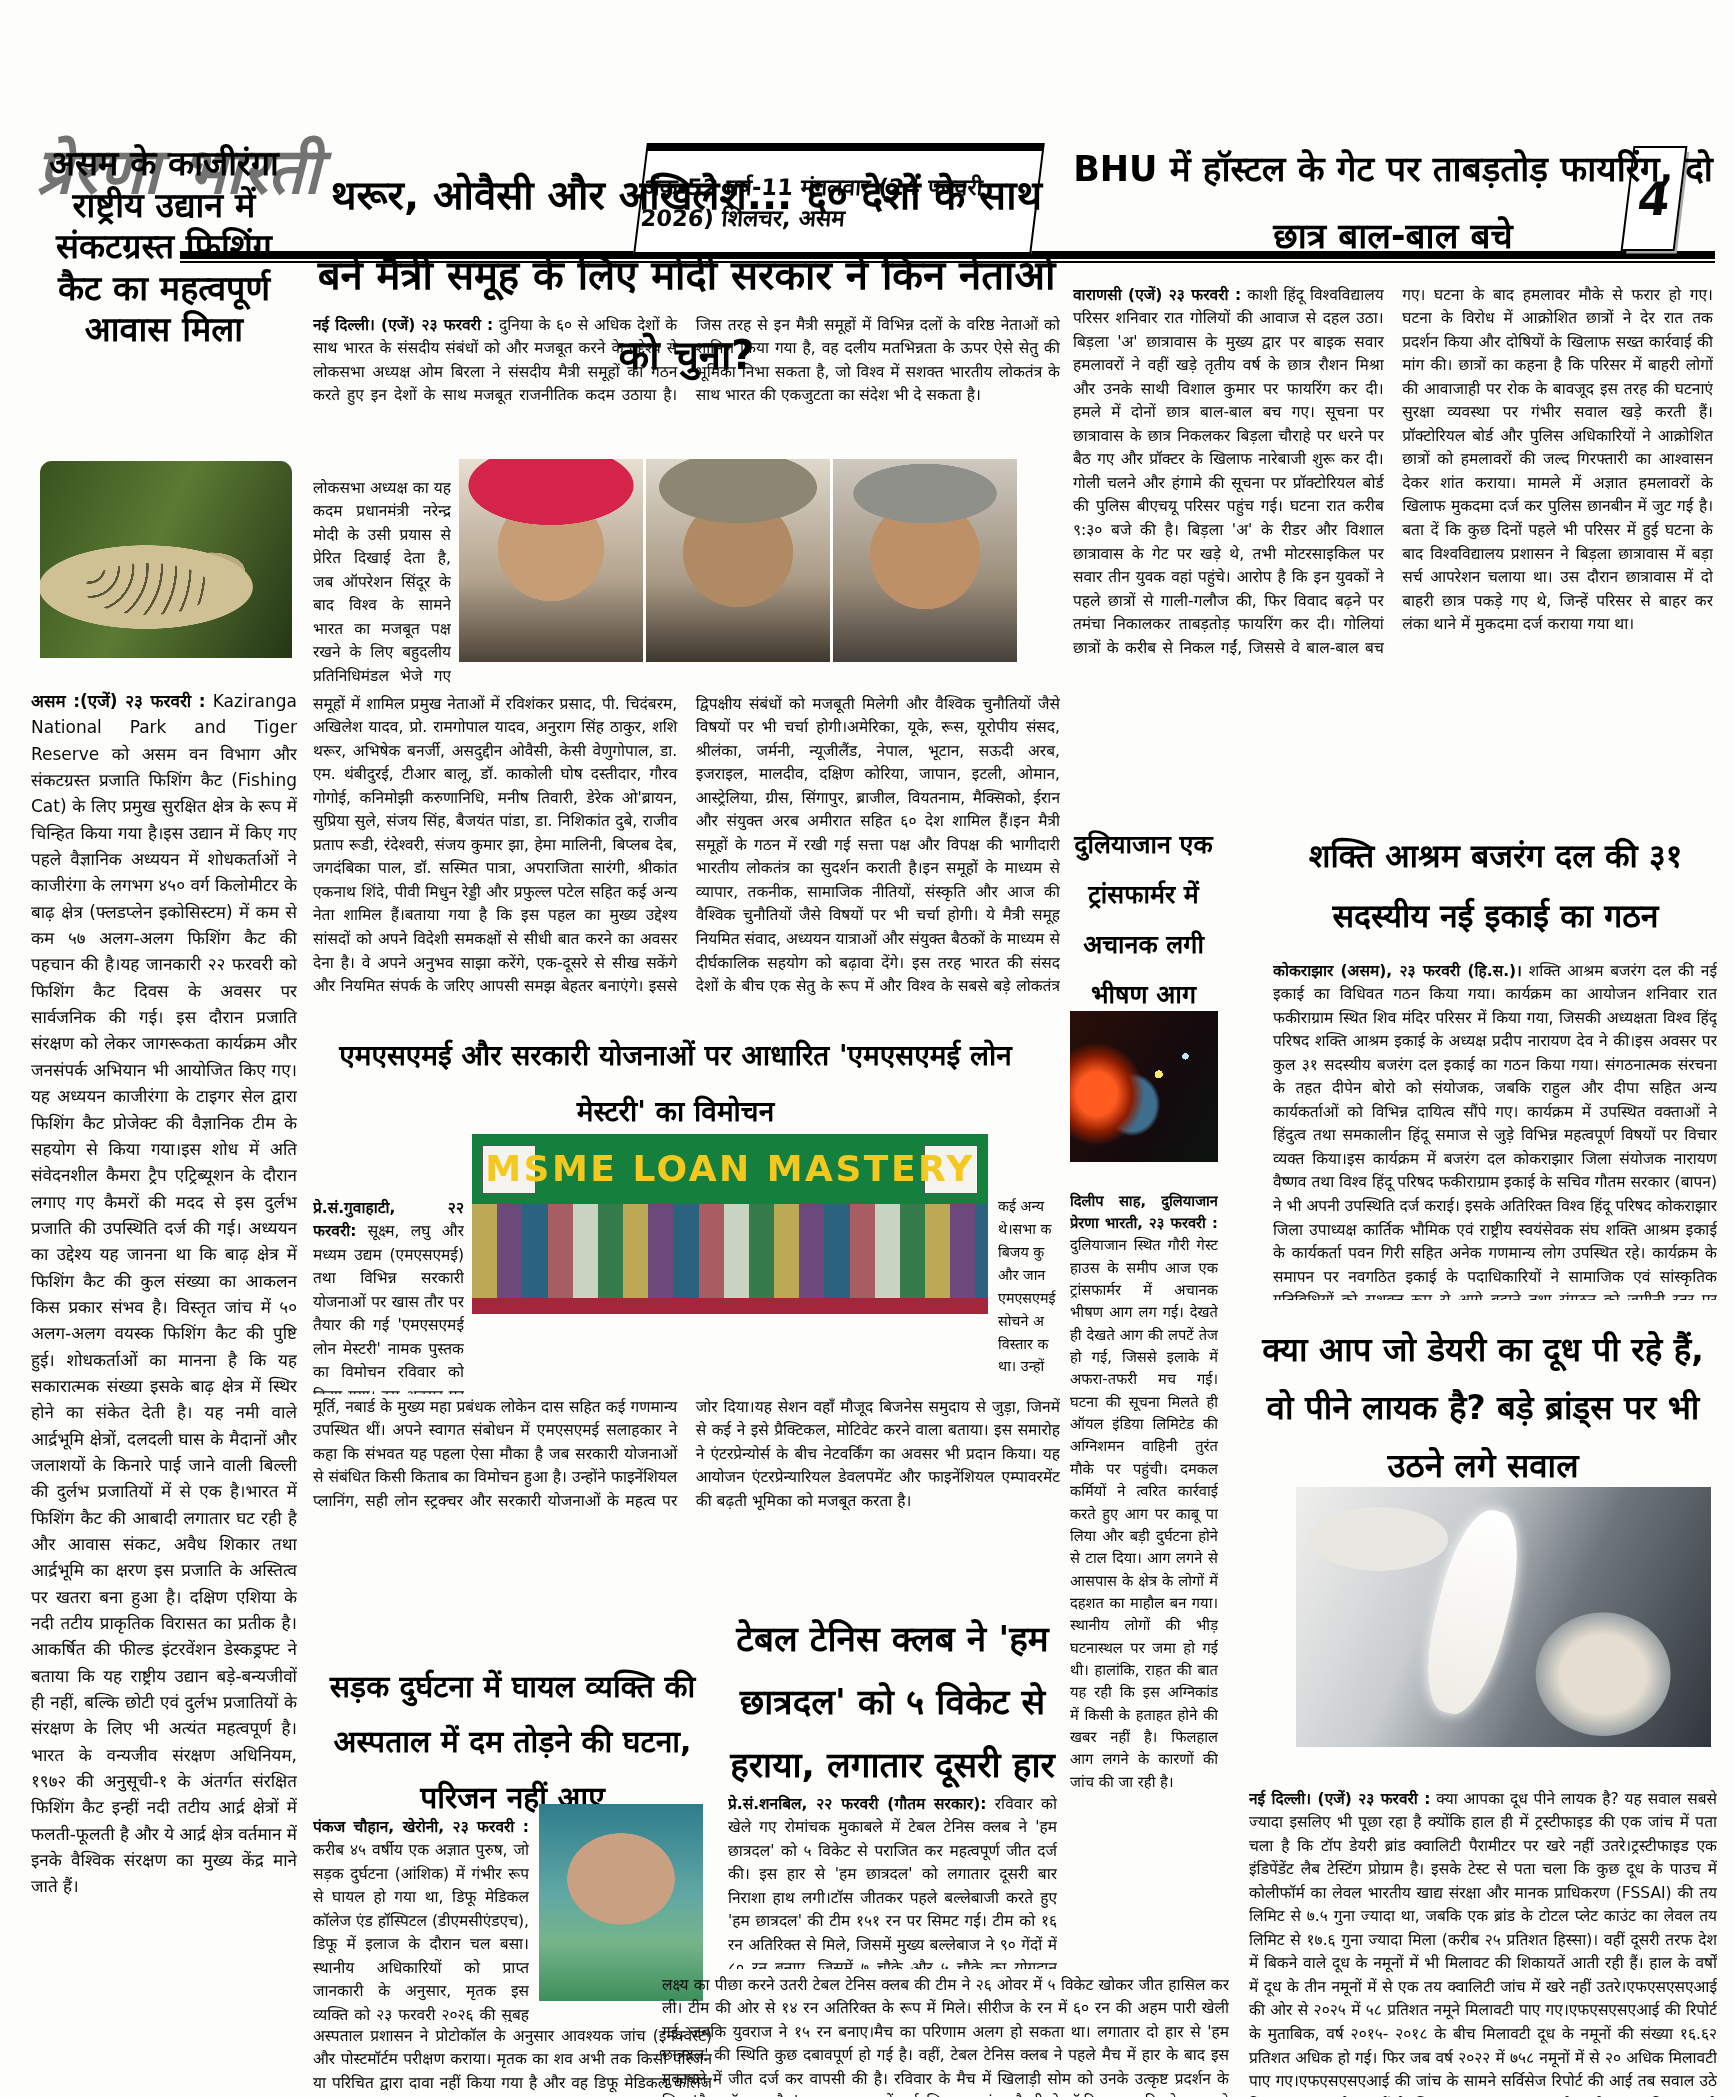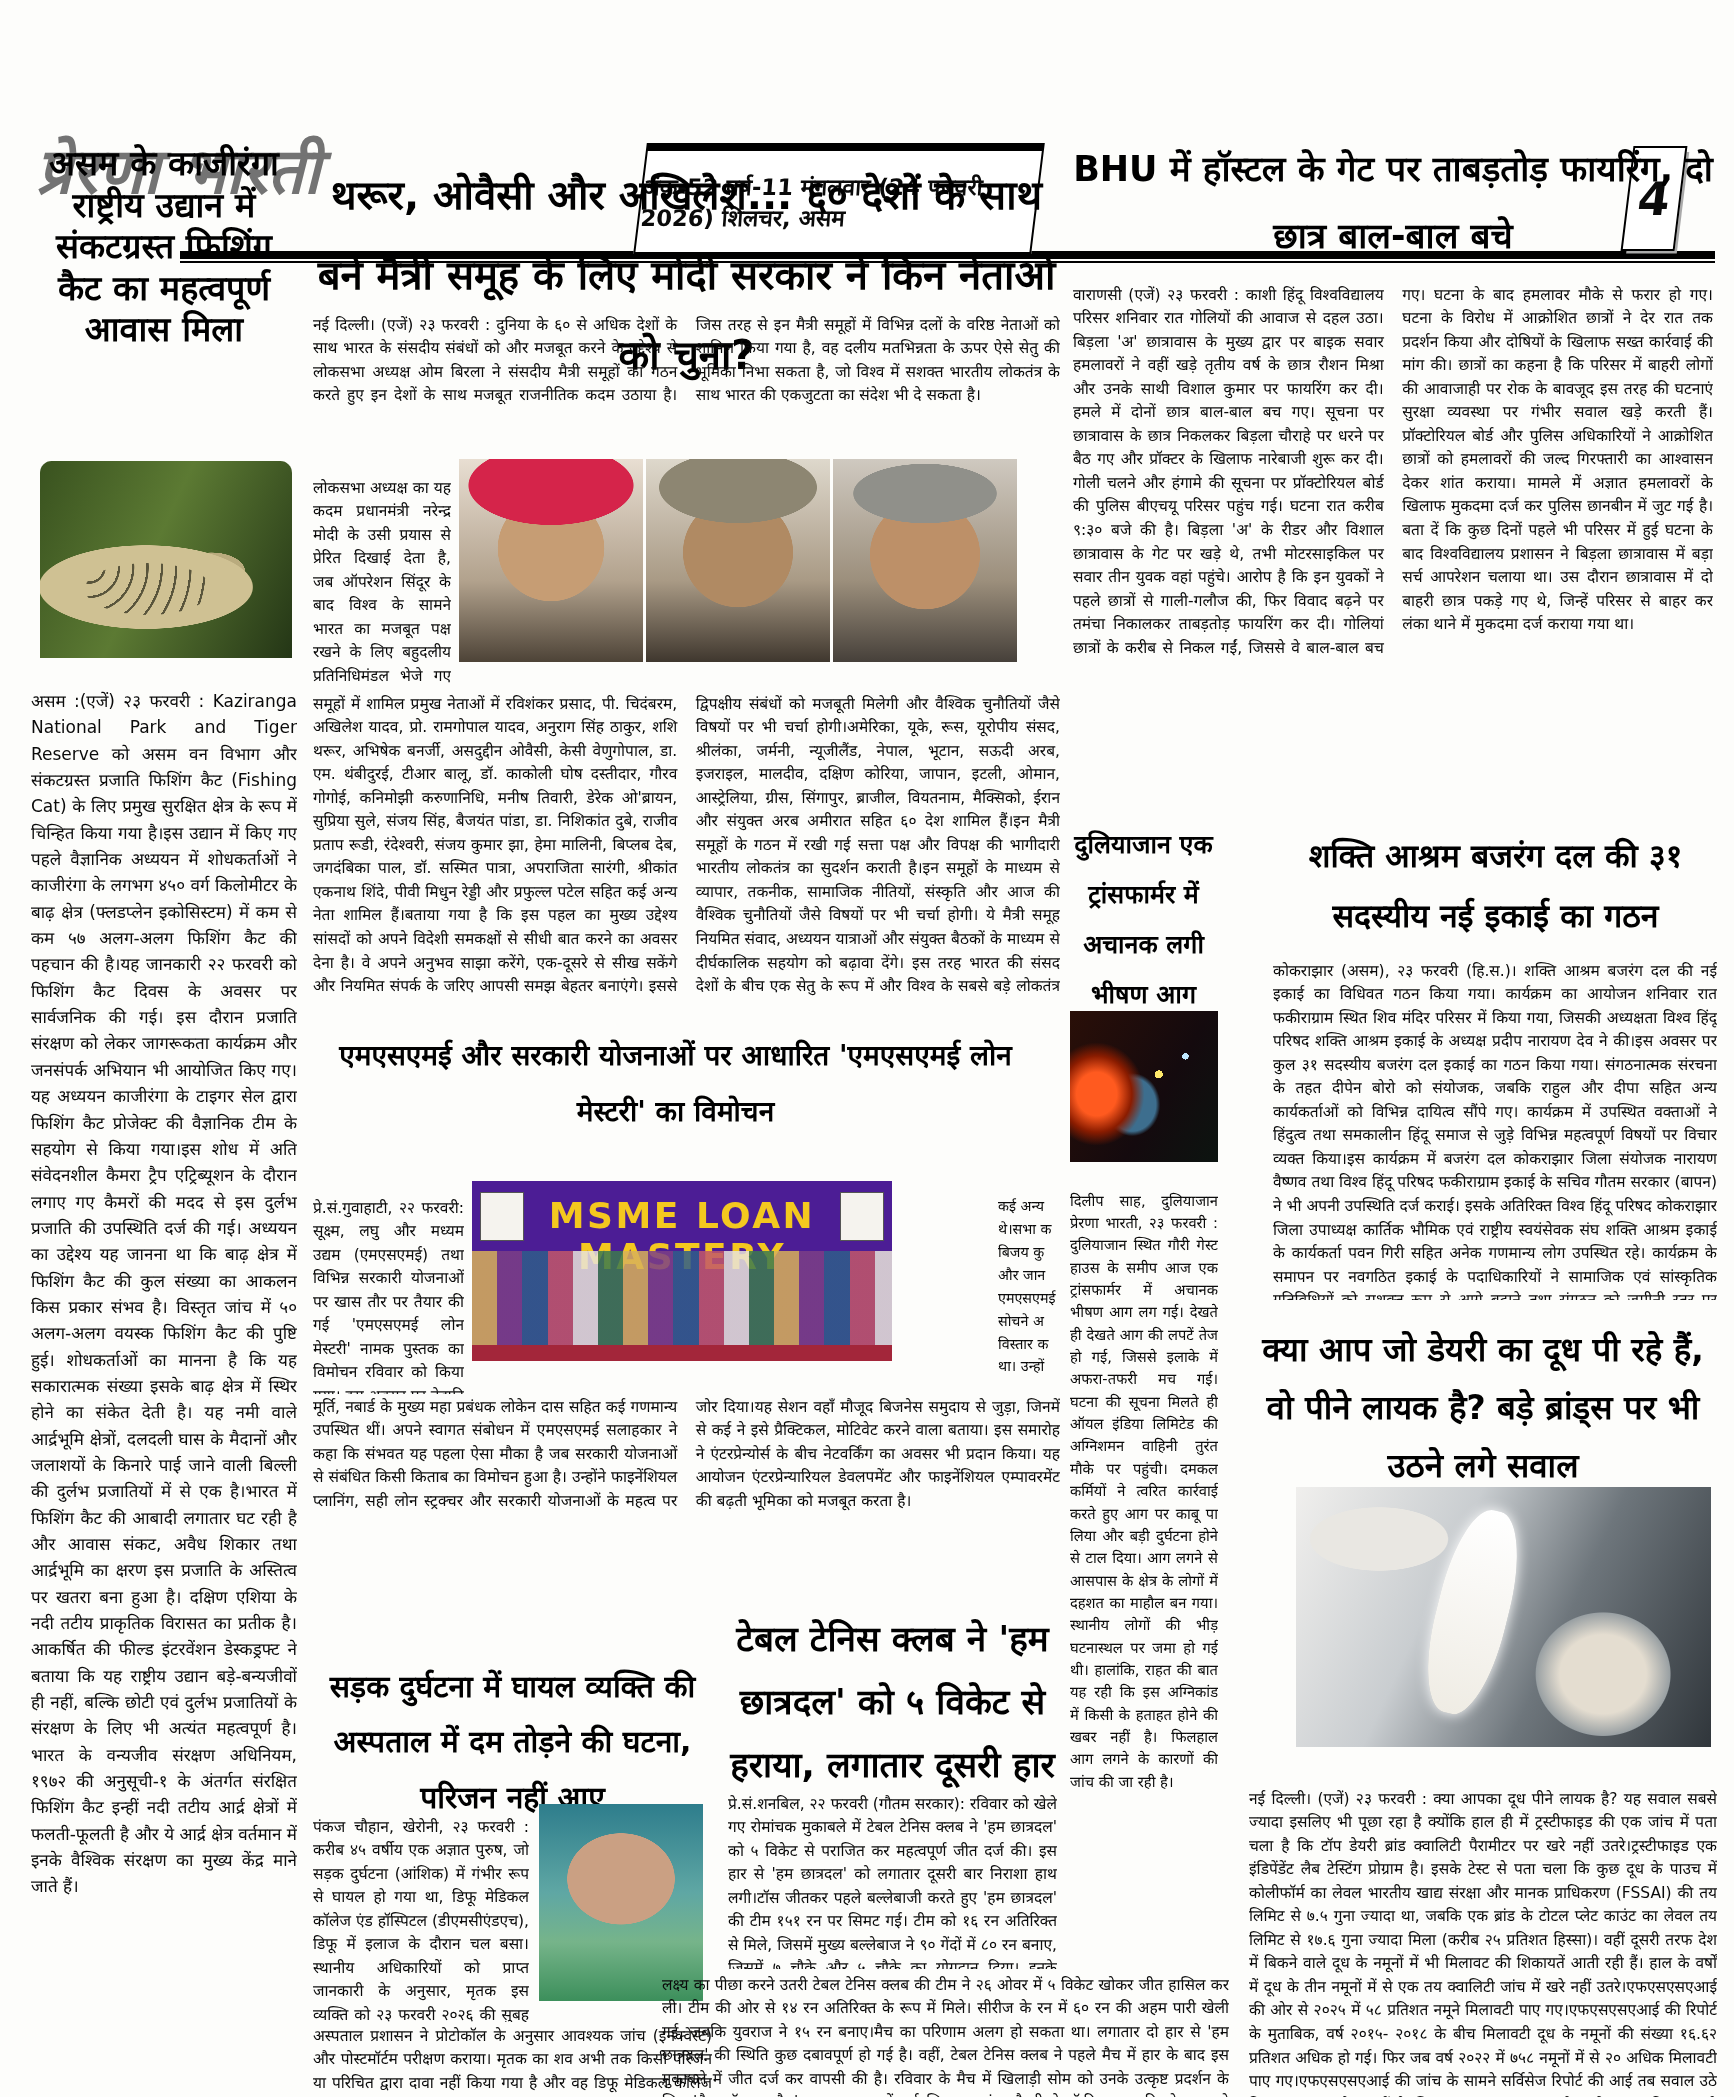--- a/index.html
+++ b/index.html
@@ -1,21 +1,21 @@
 <!DOCTYPE html>
 <html style="font-size:6.7px"><head>
 <meta charset="utf-8">
 <style>
   html,body{margin:0;padding:0}
   body{width:1734px;height:2725px;position:relative;background:#fdfdfb;
        font-family:"DejaVu Sans","Liberation Sans",sans-serif;color:#0a0a0a}
   .abs{position:absolute}
   .hl{font-weight:900;text-align:center;letter-spacing:0;color:#000}
   .bd{text-align:justify;overflow:hidden;font-size:15.5px;line-height:1.52}
-  .bd b{font-weight:400}
+  .bd b{font-weight:700}
   .frag{overflow:hidden;white-space:pre-line;font-size:14.3px;line-height:1.6}
   .ph{position:absolute;overflow:hidden;background:#888}
   
   .masthead{left:36px;top:126px;width:545px;font-size:63px;font-weight:900;font-style:italic;color:#737373}
   .hrule{left:180px;top:251px;width:1535px;height:7.6px;background:#000}
   .hrule2{left:180px;top:261px;width:1535px;height:2.1px;background:#000}
   .issuebox{left:640px;top:143px;width:394px;height:101px;background:#fff;
             border:2.5px solid #000;border-top:8.4px solid #000;transform:skewX(-7deg);
             display:flex;align-items:center;justify-content:center}
   .issuebox span{font-size:22.7px;font-weight:900;transform:skewX(3deg)}
@@ -65,21 +65,21 @@
       radial-gradient(ellipse 30% 27% at 50% 44%, #c69d74 0 96%, rgba(0,0,0,0) 97%),
       linear-gradient(180deg,#e8ded2 0%,#b2a28d 60%,#4d4337 100%)}
   .port2{background:
       radial-gradient(ellipse 44% 18% at 50% 14%, #8d8672 0 97%, rgba(0,0,0,0) 98%),
       radial-gradient(ellipse 31% 28% at 50% 46%, #b08a63 0 96%, rgba(0,0,0,0) 97%),
       linear-gradient(180deg,#ded8cc 0%,#a99a85 60%,#3f372e 100%)}
   .port3{background:
       radial-gradient(ellipse 40% 15% at 50% 17%, #90908a 0 97%, rgba(0,0,0,0) 98%),
       radial-gradient(ellipse 31% 28% at 50% 47%, #bd9068 0 96%, rgba(0,0,0,0) 97%),
       linear-gradient(180deg,#cfc9c0 0%,#9c8f7c 60%,#46403a 100%)}
-  .ph-msme{left:472px;top:1181px;width:420px;height:180px;background:#4c1d95}
+  .ph-msme{left:472px;top:1134px;width:516px;height:180px;background:#15803d}
   .msme-txt{position:absolute;left:0;right:0;top:8%;text-align:center;color:#f4c81f;
       font-size:36px;font-weight:900;letter-spacing:2.5px}
   .msme-crowd{position:absolute;left:0;right:0;bottom:9%;height:52%;opacity:.85;
       background:repeating-linear-gradient(90deg,#d8b05a 0 25px,#7c3f86 25px 50px,#2f5d8a 50px 76px,#c2576a 76px 101px,#e8e3da 101px 126px,#3c7a4e 126px 151px)}
   .msme-carpet{position:absolute;left:0;right:0;bottom:0;height:9%;background:#a3263a}
   .msme-scr{position:absolute;top:6%;width:10%;height:26%;background:#f5f3ee;border:1.3px solid #555}
   .ph-fire{left:1070px;top:1011px;width:148px;height:151px;background:
       radial-gradient(circle 3.4px at 78% 30%, #bfe8ff 0 96%, rgba(0,0,0,0) 97%),
       radial-gradient(circle 4.2px at 60% 42%, #ffe96a 0 96%, rgba(0,0,0,0) 97%),
       radial-gradient(ellipse 34% 36% at 18% 55%, #ff5a1f 0 40%, #8a1c00 70%, rgba(0,0,0,0) 95%),

